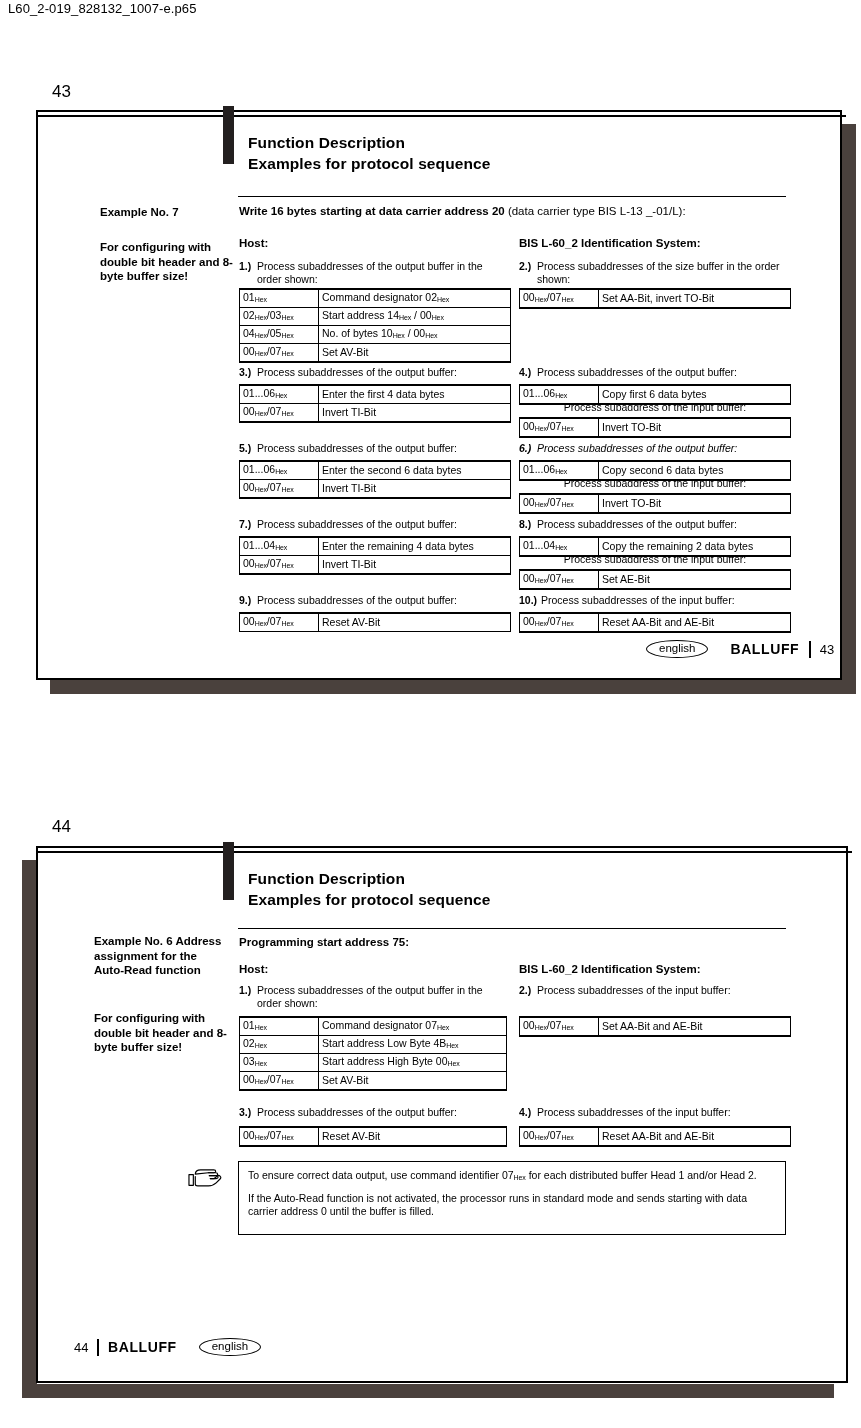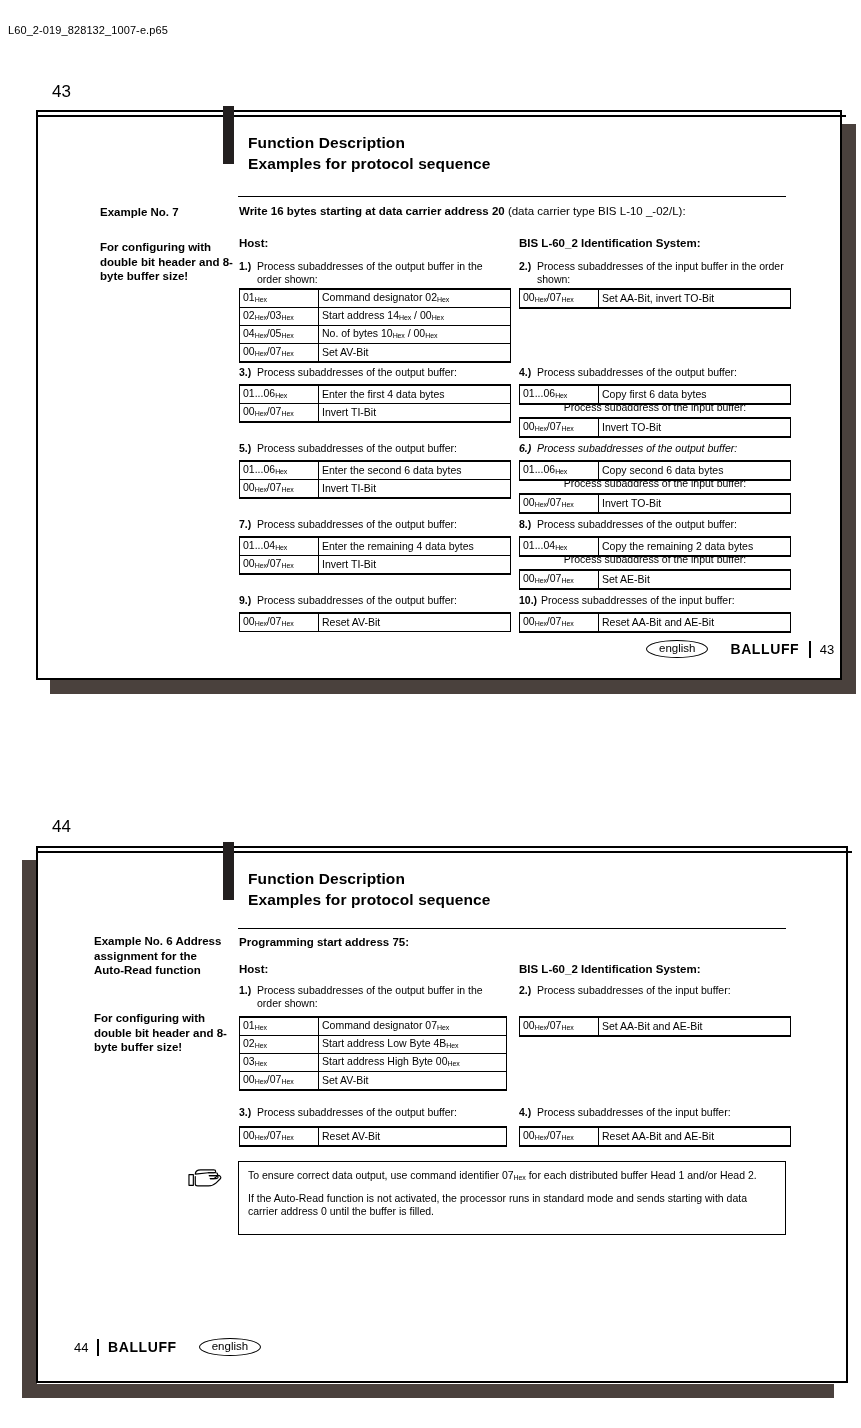--- a/index.html
+++ b/index.html
@@ -12,22 +12,22 @@
     height: 1428px;
     position: relative;
     font-family: "Liberation Sans", sans-serif;
     color: #000000;
     overflow: hidden;
   }
 
   .doc-filename {
     position: absolute;
     left: 8px;
-    top: 24px;
-    font-size: 11px;
+    top: 1px;
+    font-size: 13px;
     letter-spacing: 0.1px;
     color: #000;
   }
 
   
   .sheet {
     position: absolute;
     background: #ffffff;
     box-sizing: border-box;
   }
@@ -241,31 +241,31 @@
   <div class="hdr-title" style="left:210px; top:20px;">
     <div>Function Description</div>
     <div>Examples for protocol sequence</div>
   </div>
 
   <div class="left-label" style="left:62px; top:93px;">Example No. 7</div>
   <div class="left-label" style="left:62px; top:128px;">For configuring with double bit header and 8-byte buffer size!</div>
 
   <div class="section-rule" style="left:200px; top:84px; width:548px;"></div>
   <div class="bold-line" style="left:201px; top:93px;">
-    <span>Write 16 bytes starting at data carrier address 20</span><span class="reg"> (data carrier type BIS L-10 _-02/L):</span>
+    <span>Write 16 bytes starting at data carrier address 20</span><span class="reg"> (data carrier type BIS L-13 _-01/L):</span>
   </div>
 
   <div class="bold-line" style="left:201px; top:125px;">Host:</div>
   <div class="bold-line" style="left:481px; top:125px;">BIS L-60_2 Identification System:</div>
 
   <div class="step" style="left:201px; top:148px;">
     <span class="ind">1.)</span><span class="txt">Process subaddresses of the output buffer in the order shown:</span>
   </div>
   <div class="step" style="left:481px; top:148px;">
-    <span class="ind">2.)</span><span class="txt">Process subaddresses of the input buffer in the order shown:</span>
+    <span class="ind">2.)</span><span class="txt">Process subaddresses of the size buffer in the order shown:</span>
   </div>
 
   <table class="proto" id="p43-t1" style="left:201px; top:176px; width:272px;">
       <tbody>
         <tr class="thick">
           <td class="addr">01<sub class="hex">Hex</sub></td>
           <td>Command designator 02<sub class="hex">Hex</sub></td>
         </tr>
         <tr class="">
           <td class="addr">02<sub class="hex">Hex</sub>/03<sub class="hex">Hex</sub></td>

